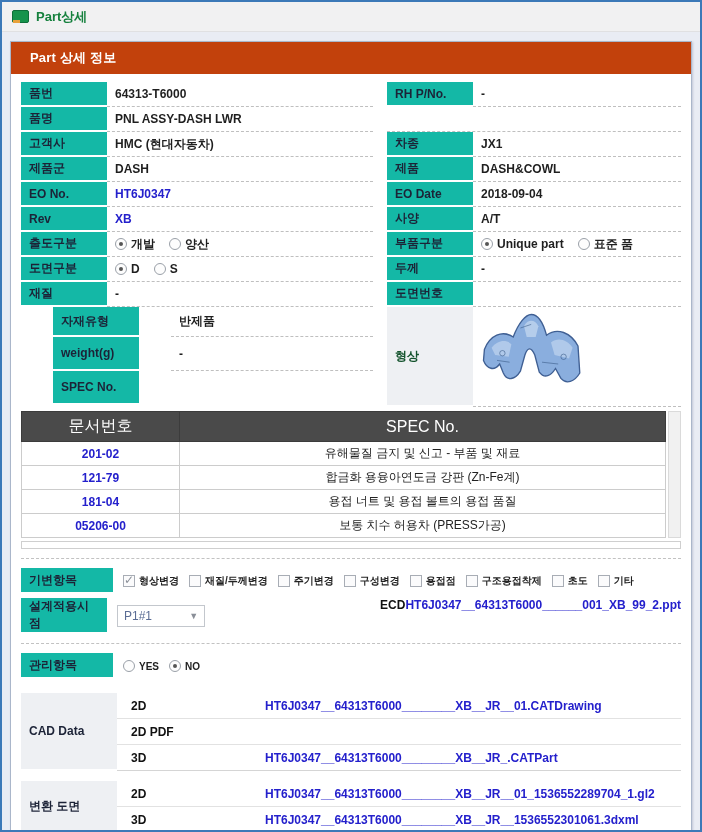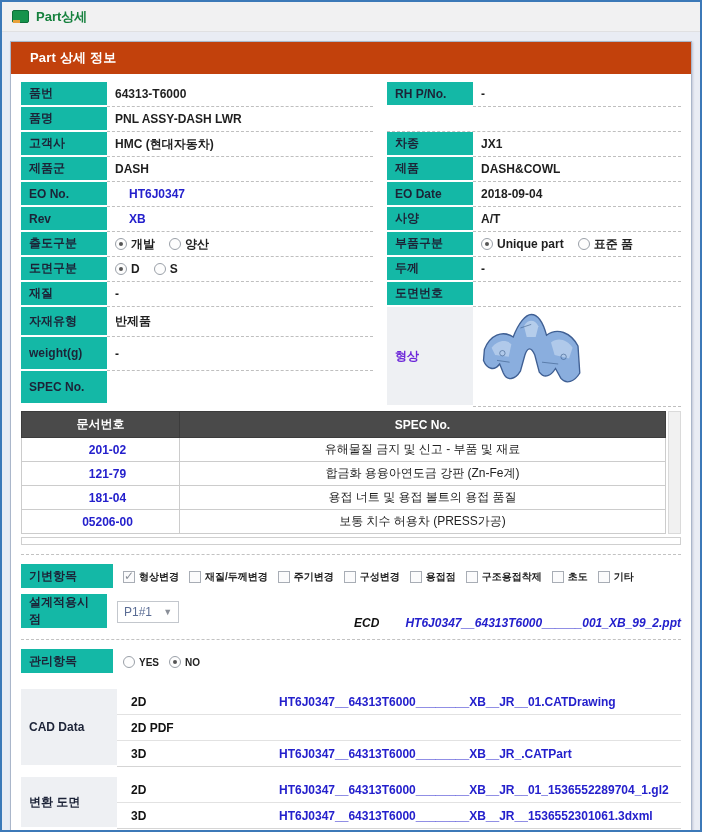--- a/index.html
+++ b/index.html
@@ -48,49 +48,49 @@
     border-bottom:2px solid #fff; font-size:12px;
   }
   .val {
     flex:1; display:flex; align-items:center; padding:0 8px;
     border-bottom:1px dashed #bfbfbf; font-weight:600; color:#1f1f1f;
   }
   .colgap { width:14px; flex-shrink:0; }
   .left-half { width:352px; flex-shrink:0; display:flex; }
   .left-half .val { width:266px; }
   .right-half { flex:1; display:flex; }
-  .link { color:#2420cc; text-decoration:none; font-weight:700; cursor:pointer;margin-left:14px; }
+  .link { color:#2420cc; text-decoration:none; font-weight:700; cursor:pointer; }
   .empty-dash { flex:1; border-bottom:1px dashed #bfbfbf; }
 
   
   .radio { width:12px; height:12px; border:1px solid #9aa0a8; border-radius:50%;
     background:#fdfdfd; display:inline-block; position:relative; margin-right:4px; flex-shrink:0; }
   .radio.sel::after { content:""; position:absolute; left:3px; top:3px;
     width:4px; height:4px; border-radius:50%; background:#555; }
   .ck { width:12px; height:12px; border:1px solid #a8adb5; background:#fbfbfc;
     display:inline-block; position:relative; margin-right:4px; flex-shrink:0; }
   .ck.on::after { content:"✓"; position:absolute; left:0px; top:-3px;
     font-size:12px; color:#8a8f98; font-weight:700; }
   .opt { display:inline-flex; align-items:center; margin-right:14px; font-weight:600; }
 
   
-  .tall .lbl, .tall .val { min-height:30px; }
+  .tall .lbl, .tall .val { min-height:30px;margin-left:32px; }
   .shape-right { flex:1; display:flex; }
   .shape-lbl {
-    width:86px; background:#eef0f3; font-weight:700; color:#6d28d9;
+    width:86px; background:#eef0f3; font-weight:700; color:#14532d;
     display:flex; align-items:center; padding:8px 8px; flex-shrink:0;
     border-bottom:2px solid #fff;
   }
   .shape-val { flex:1; border-bottom:1px dashed #bfbfbf; padding:2px 6px; }
 
   
   .spec-zone { display:flex; margin-top:4px; }
   .spec-table { flex:1; border:1px solid #b5b5b5; border-collapse:collapse; }
   .spec-table th {
-    background:#4a4a4a; color:#fff; font-size:12px; font-weight:700;
+    background:#4a4a4a; color:#fff; font-size:16px; font-weight:400;
     padding:4px 4px; border:1px solid #3c3c3c;
   }
   .spec-table td {
     border:1px solid #cccccc; text-align:center; padding:3px 4px;
     font-size:12px; color:#222; background:#fff;
   }
   .spec-table .c-doc { width:158px; }
   .vscroll { width:13px; background:#f1f1f1; border:1px solid #dadada;
     margin-left:2px; flex-shrink:0; }
   .hscroll { height:8px; background:#fff; border:1px solid #cfcfcf; margin-top:3px; }
@@ -105,22 +105,22 @@
 
   .design-row { display:flex; align-items:stretch; min-height:30px; margin:4px 0; }
   .design-row .lbl { width:86px; }
   .select-box {
     width:120px; height:22px; border:1px solid #c3c7cd; background:#fff;
     display:flex; align-items:center; justify-content:space-between;
     padding:0 6px; margin-left:10px; align-self:center;
     color:#5a6c94; font-size:12px; cursor:pointer;
   }
   .chev { font-size:9px; color:#8a8f98; }
-  .ecd-wrap { flex:1; display:flex; align-items:flex-end; justify-content:flex-start;
-    padding-left:175px; gap:12px;font-style:italic; }
+  .ecd-wrap { flex:1; display:flex; align-items:flex-start; justify-content:flex-start;
+    padding-left:175px; gap:0; }
   .ecd-label { font-weight:700; color:#111; }
 
   
   .file-block { display:flex; margin-top:6px; }
   .file-label {
     width:96px; background:#eef0f3; font-weight:700; color:#1c2337;
     display:flex; align-items:center; padding:0 8px; flex-shrink:0;
     border-bottom:2px solid #fff;
   }
   .file-rows { flex:1; }

